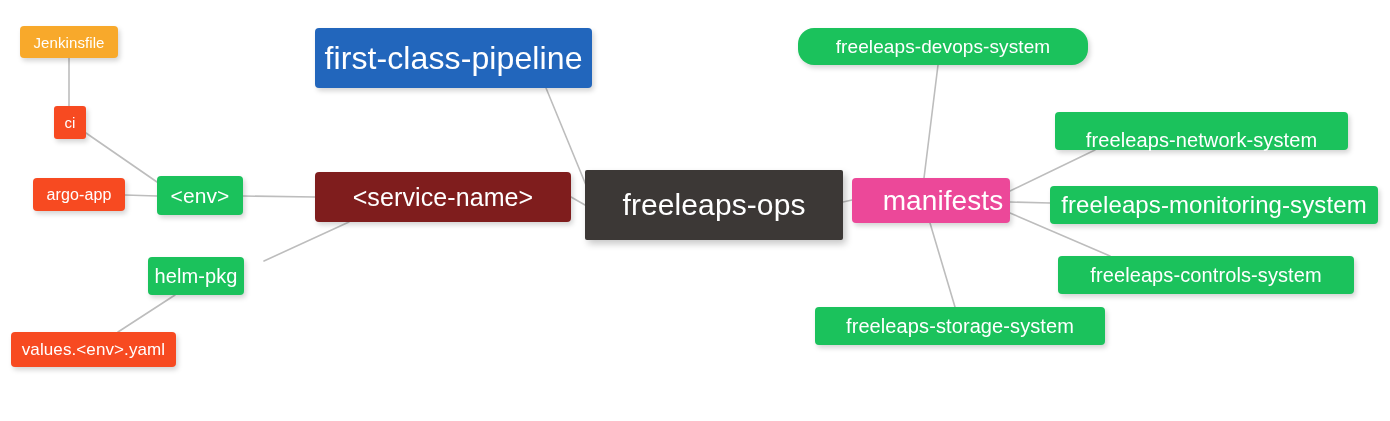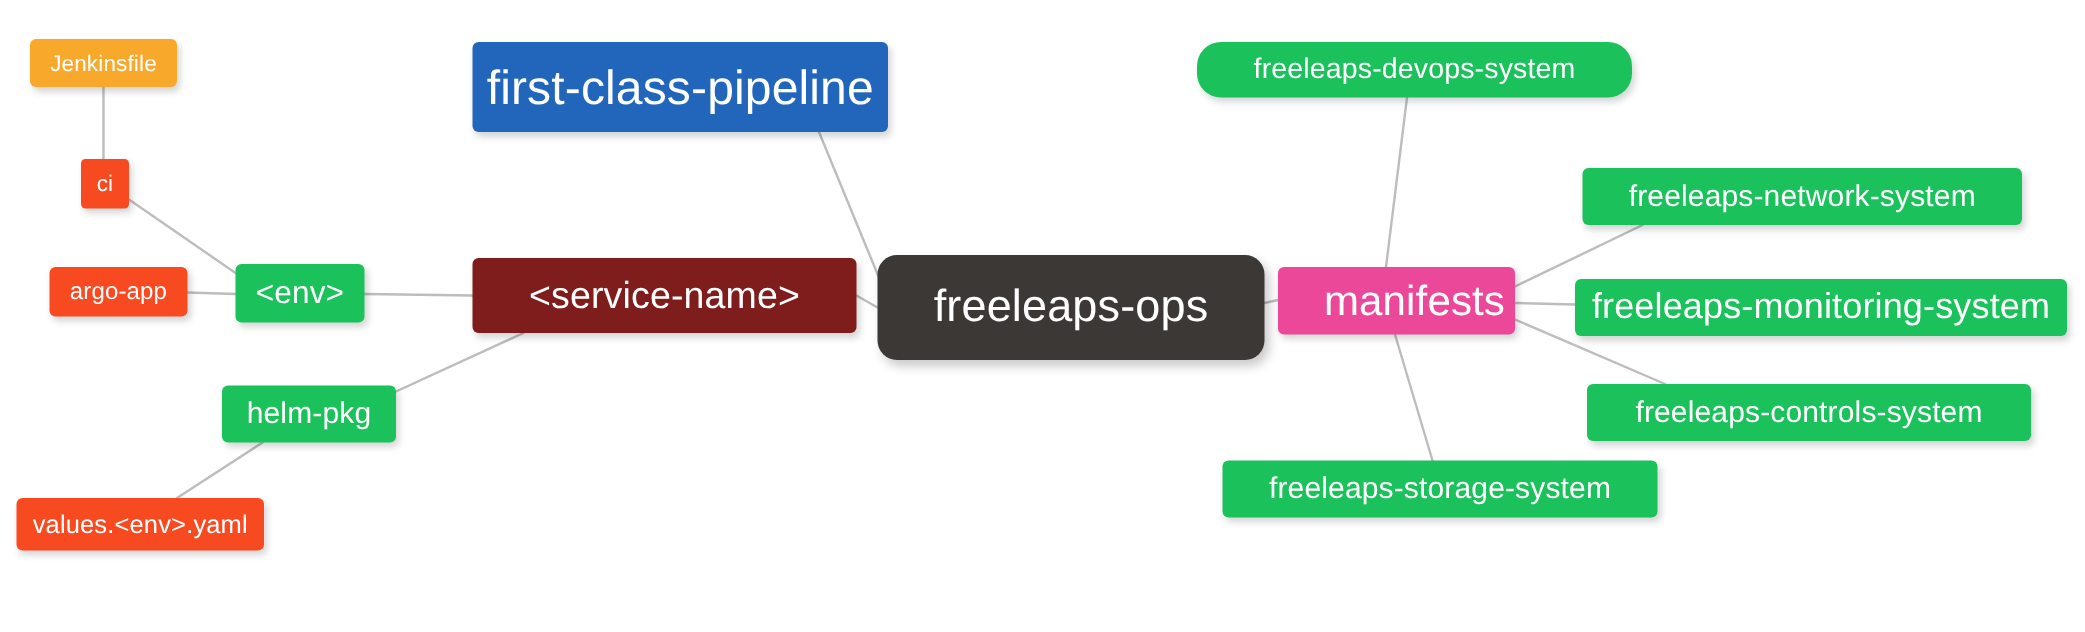--- a/index.html
+++ b/index.html
@@ -36,21 +36,21 @@
     color: #ffffff;
     border-radius: 4px;
     white-space: nowrap;
     line-height: 1;
     letter-spacing: 0.1px;
     box-shadow: 2px 3px 5px rgba(0,0,0,0.17);
     user-select: none;
     cursor: pointer;
   }
   .node.root {
-    border-radius: 13px;
+    border-radius: 2px;
     box-shadow: 3px 4px 7px rgba(0,0,0,0.22);
   }
   .node.sq {
     border-radius: 3px;
   }
 </style>
 </head>
 <body>
 
 <div id="canvas" style="background: rgb(255, 255, 255);">
@@ -79,39 +79,39 @@
       </div>
       <div class="node " style="left: 315px; top: 28px; width: 277px; height: 60px; background: rgb(34, 102, 188); font-size: 32px; color: rgb(255, 255, 255);">
         <span>first-class-pipeline</span>
       </div>
       <div class="node " style="left: 852px; top: 178px; width: 158px; height: 45px; background: #ec4899; font-size: 28px; color: rgb(255, 255, 255); padding-left: 24px;">
         <span>manifests</span>
       </div>
       <div class="node " style="left: 157px; top: 176px; width: 86px; height: 39px; background: rgb(27, 194, 92); font-size: 21px; color: rgb(255, 255, 255);">
         <span>&lt;env&gt;</span>
       </div>
-      <div class="node " style="left: 148px; top: 257px; width: 116px; height: 38px; background: rgb(27, 194, 92); font-size: 20px; color: rgb(255, 255, 255);">
+      <div class="node " style="left: 148px; top: 257px; width: 96px; height: 38px; background: rgb(27, 194, 92); font-size: 20px; color: rgb(255, 255, 255);">
         <span>helm-pkg</span>
       </div>
       <div class="node " style="left: 20px; top: 26px; width: 98px; height: 32px; background: rgb(248, 169, 43); font-size: 15px; color: rgb(255, 255, 255);">
         <span>Jenkinsfile</span>
       </div>
       <div class="node sq" style="left: 54px; top: 106px; width: 32px; height: 33px; background: rgb(247, 74, 33); font-size: 15px; color: rgb(255, 255, 255);">
         <span>ci</span>
       </div>
       <div class="node " style="left: 33px; top: 178px; width: 92px; height: 33px; background: rgb(247, 74, 33); font-size: 16px; color: rgb(255, 255, 255);">
         <span>argo-app</span>
       </div>
       <div class="node " style="left: 11px; top: 332px; width: 165px; height: 35px; background: rgb(247, 74, 33); font-size: 17px; color: rgb(255, 255, 255);">
         <span>values.&lt;env&gt;.yaml</span>
       </div>
       <div class="node " style="left: 798px; top: 28px; width: 290px; height: 37px; background: rgb(27, 194, 92); font-size: 19px; color: rgb(255, 255, 255); border-radius: 16px;">
         <span>freeleaps-devops-system</span>
       </div>
-      <div class="node " style="left: 1055px; top: 112px; width: 293px; height: 38px; background: rgb(27, 194, 92); font-size: 20px; color: rgb(255, 255, 255);">
+      <div class="node " style="left: 1055px; top: 112px; width: 293px; height: 38px; background: rgb(27, 194, 92); font-size: 20px; color: rgb(255, 255, 255); align-items: flex-end;">
         <span>freeleaps-network-system</span>
       </div>
       <div class="node " style="left: 1050px; top: 186px; width: 328px; height: 38px; background: rgb(27, 194, 92); font-size: 24px; color: rgb(255, 255, 255);">
         <span>freeleaps-monitoring-system</span>
       </div>
       <div class="node " style="left: 1058px; top: 256px; width: 296px; height: 38px; background: rgb(27, 194, 92); font-size: 20px; color: rgb(255, 255, 255);">
         <span>freeleaps-controls-system</span>
       </div>
       <div class="node " style="left: 815px; top: 307px; width: 290px; height: 38px; background: rgb(27, 194, 92); font-size: 20px; color: rgb(255, 255, 255);">
         <span>freeleaps-storage-system</span>

